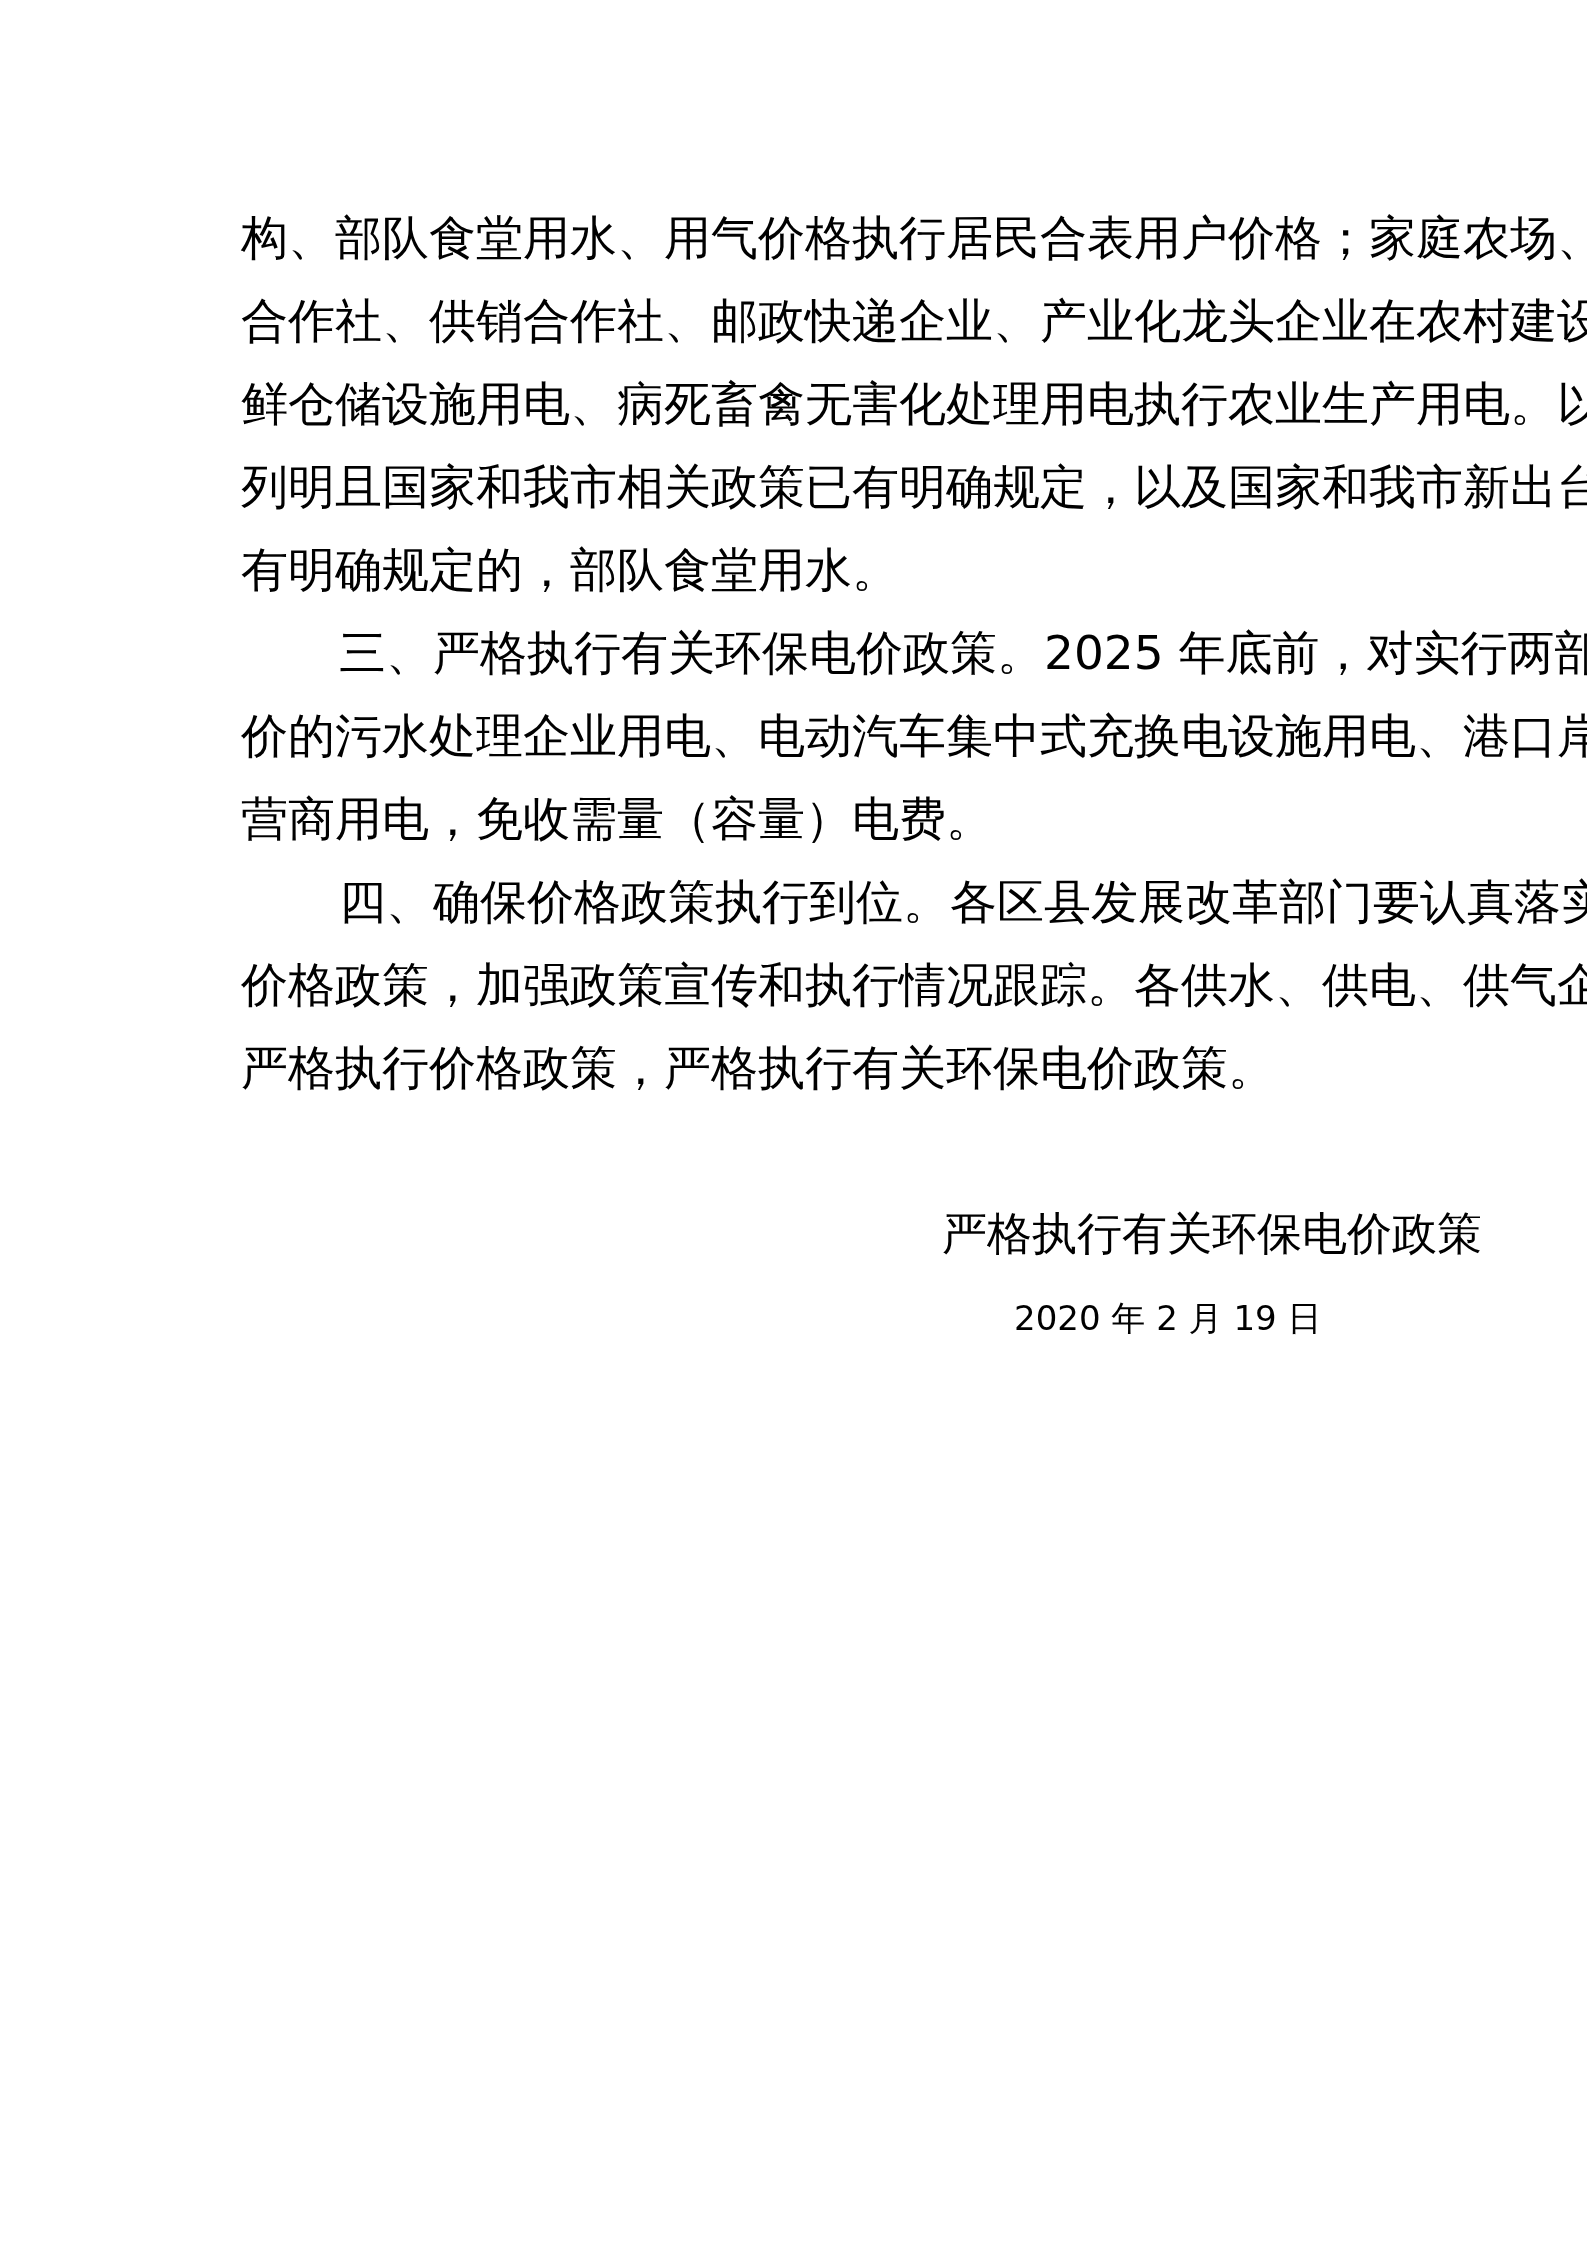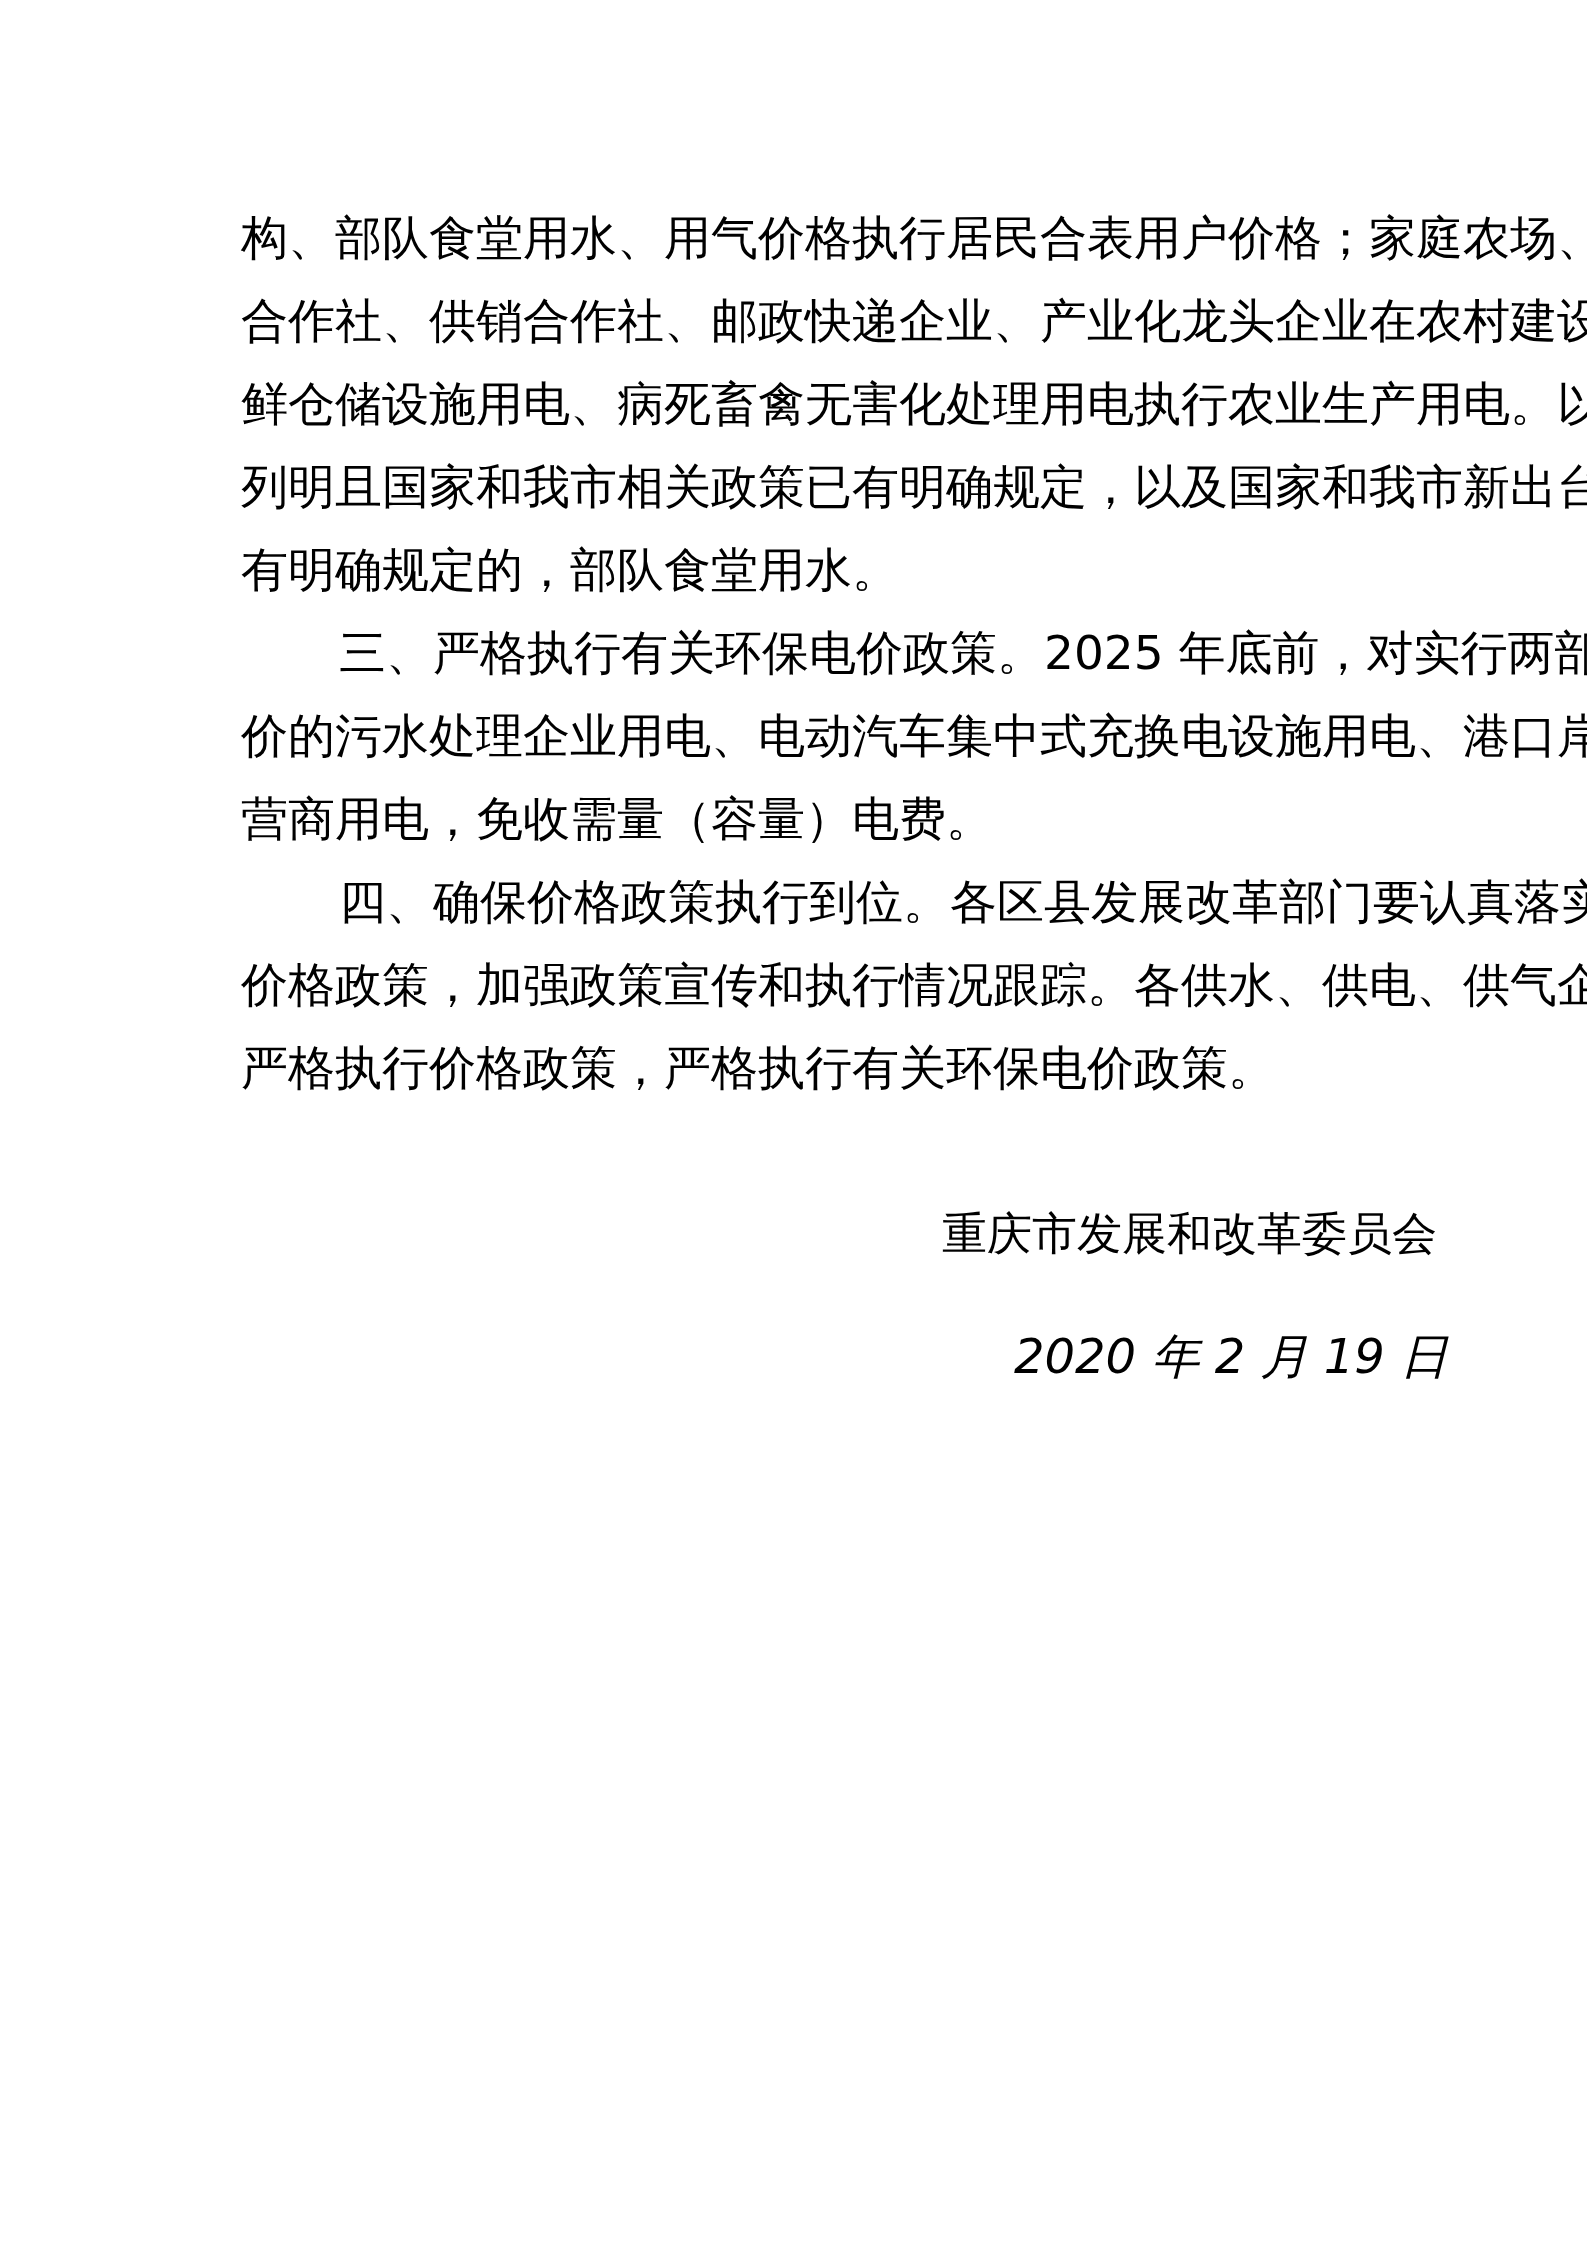--- a/index.html
+++ b/index.html
@@ -15,22 +15,22 @@
   .line {
     height: 83px; line-height: 83px; font-size: 47px;
     white-space: nowrap; letter-spacing: 0px;
   }
   .indent { padding-left: 98px; }
   .signature {
     position: absolute; left: 942px; top: 1192px; height: 83px; line-height: 83px;
     font-size: 45px; white-space: nowrap;
   }
   .date {
-    position: absolute; left: 1014px; top: 1315px; height: 83px; line-height: 83px;
-    font-size: 48px; white-space: nowrap; font-style: italic;
+    position: absolute; left: 1014px; top: 1277px; height: 83px; line-height: 83px;
+    font-size: 34px; white-space: nowrap;
   }
 </style>
 </head>
 <body>
 
 <div class="page">
   <div class="body-text">
     <div>
       <div class="line">构、部队食堂用水、用气价格执行居民合表用户价格；家庭农场、农民</div>
       <div class="line">合作社、供销合作社、邮政快递企业、产业化龙头企业在农村建设的保</div>
@@ -43,15 +43,15 @@
       <div class="line">价的污水处理企业用电、电动汽车集中式充换电设施用电、港口岸电运</div>
       <div class="line">营商用电，免收需量（容量）电费。</div>
     </div>
     <div>
       <div class="line indent">四、确保价格政策执行到位。各区县发展改革部门要认真落实相关</div>
       <div class="line">价格政策，加强政策宣传和执行情况跟踪。各供水、供电、供气企业要</div>
       <div class="line">严格执行价格政策，严格执行有关环保电价政策。</div>
     </div>
   </div>
 
-  <div class="signature">重庆市发展和改革委员会</div>
+  <div class="signature">严格执行有关环保电价政策</div>
   <div class="date">2020 年 2 月 19 日</div>
 </div>
 
 </body></html>

